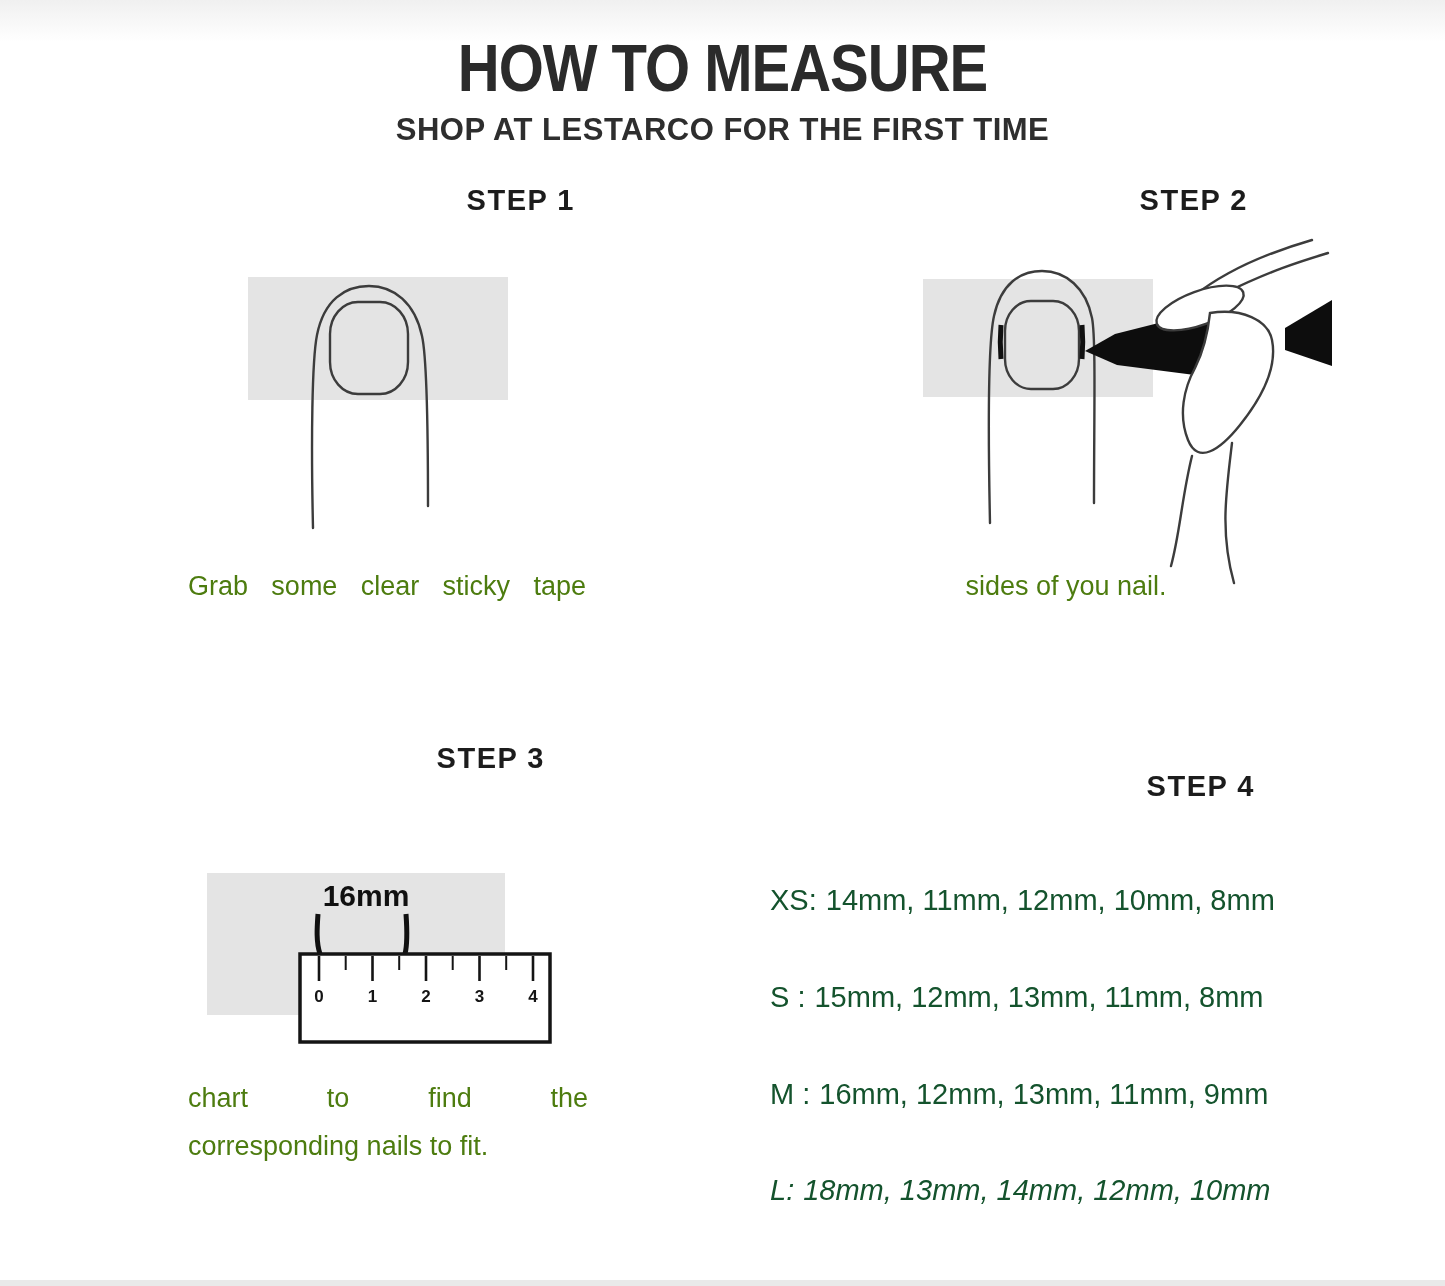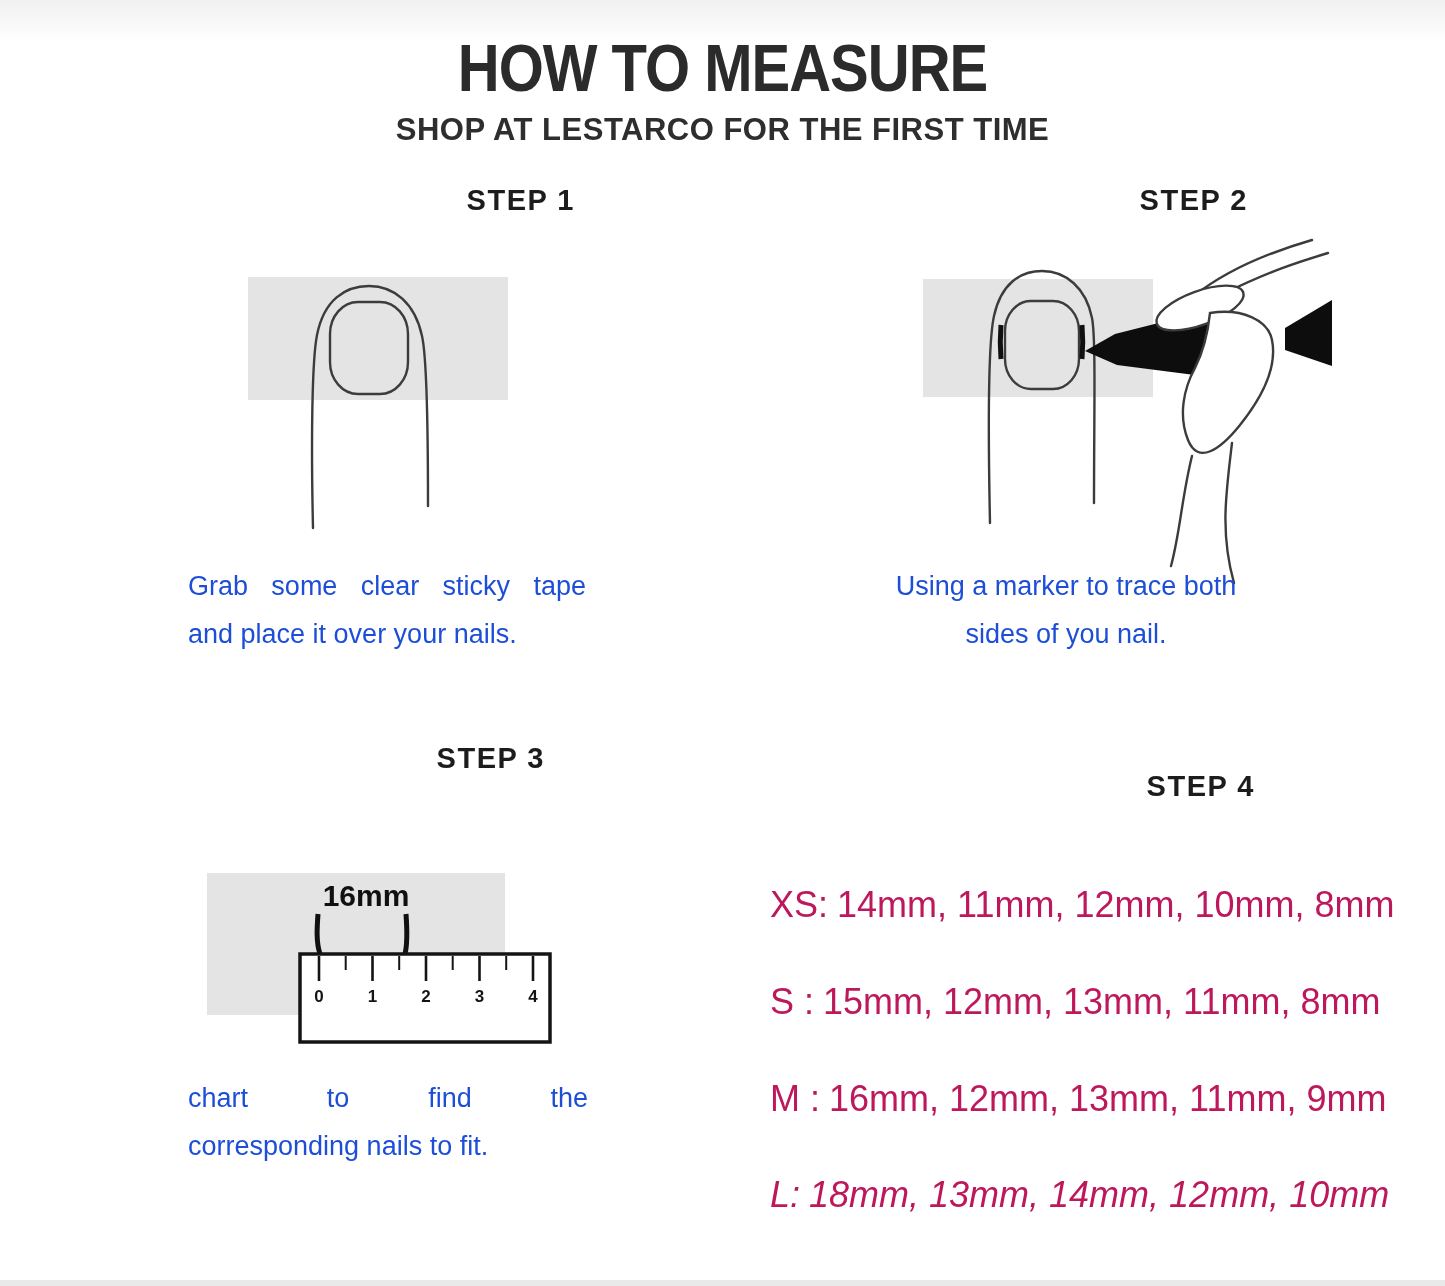--- a/index.html
+++ b/index.html
@@ -31,30 +31,30 @@
   }
   #h-step1{left:175px;top:184px;}
   #h-step2{left:848px;top:184px;}
   #h-step3{left:145px;top:742px;}
   #h-step4{left:855px;top:770px;}
   .illu{position:absolute;}
   #illu-step1{left:170px;top:250px;}
   #illu-step2{left:880px;top:238px;}
   #illu-step3{left:170px;top:850px;}
   .caption{
-    position:absolute;color:#1d4ed8;font-size:27px;line-height:48px;
+    position:absolute;color:#4d7c0f;font-size:27px;line-height:48px;
   }
   #cap-step1{left:188px;top:562px;width:398px;}
   #cap-step2{left:868px;top:562px;width:396px;text-align:center;}
   #cap-step3{left:188px;top:1074px;width:400px;}
   .jline{text-align:justify;text-align-last:justify;text-justify:inter-word;}
   .lline{text-align:left;}
   .size-row{
-    position:absolute;left:770px;width:560px;text-align:center;
-    color:#be185d;font-size:36px;white-space:nowrap;
+    position:absolute;left:770px;width:560px;
+    color:#14532d;font-size:29px;white-space:nowrap;
   }
   .size-row .lbl{margin-right:9px;}
   #size-row-0{top:884px;}
   #size-row-1{top:981px;}
   #size-row-2{top:1078px;}
   #size-row-3{top:1174px;font-style:italic;}
   .stroke{fill:none;stroke:#3c3c3c;stroke-width:2.4;stroke-linecap:round;}
   .thickmark{fill:none;stroke:#101010;stroke-width:5;stroke-linecap:butt;}
   .ink{fill:#0d0d0d;stroke:none;}
   .handfill{fill:#ffffff;stroke:#3c3c3c;stroke-width:2.4;}
@@ -121,25 +121,23 @@
     <text class="ruler-num" x="149" y="152">0</text>
     <text class="ruler-num" x="202.5" y="152">1</text>
     <text class="ruler-num" x="256" y="152">2</text>
     <text class="ruler-num" x="309.5" y="152">3</text>
     <text class="ruler-num" x="363" y="152">4</text>
   </g>
 </svg>
 
 <div id="cap-step1" class="caption">
   <div class="jline">Grab some clear sticky tape</div>
-  <div class="lline">and place it over your nails.</div>
 </div>
 
 <div id="cap-step2" class="caption">
-  <div>Using a marker to trace both</div>
   <div>sides of you nail.</div>
 </div>
 
 <div id="cap-step3" class="caption">
   <div class="jline">chart to find the</div>
   <div class="lline">corresponding nails to fit.</div>
 </div>
 
 <div id="size-row-0" class="size-row">
   <span class="lbl">XS:</span><span>14mm, 11mm, 12mm, 10mm, 8mm</span>

